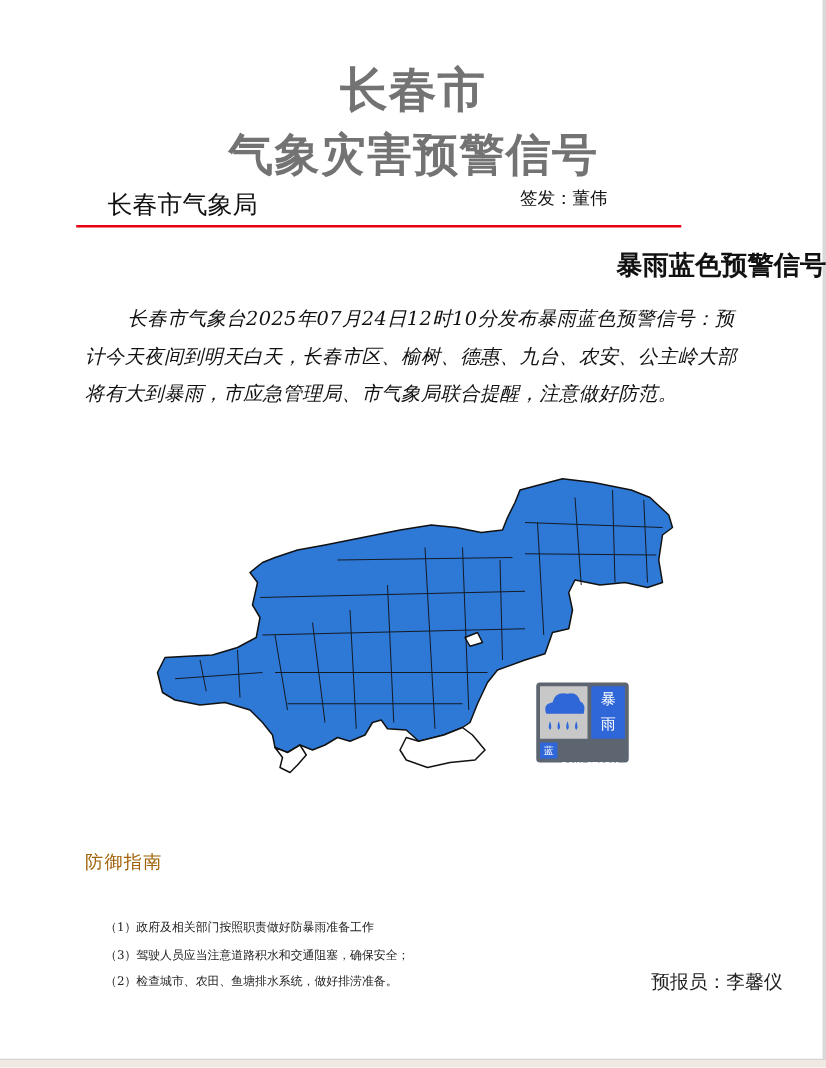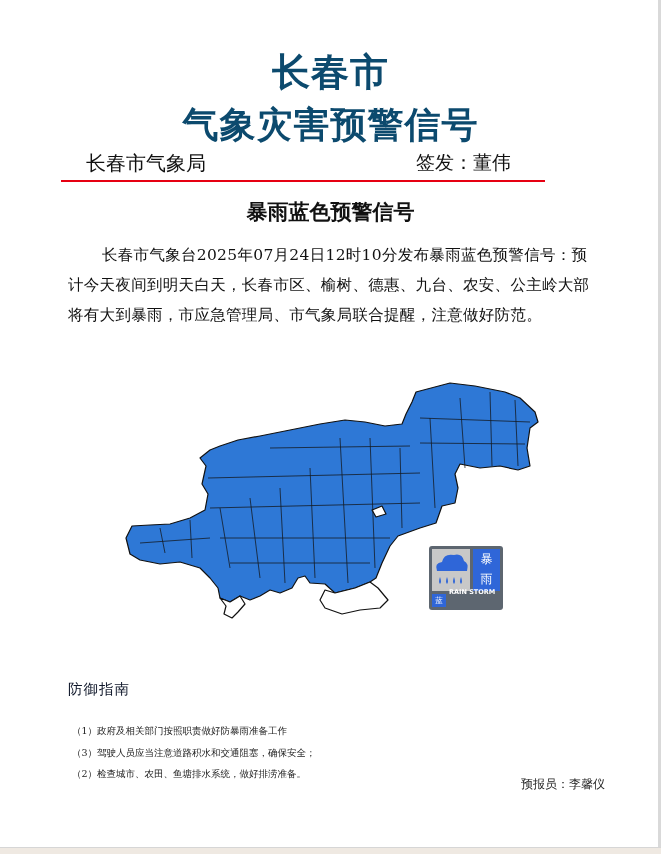--- a/index.html
+++ b/index.html
@@ -6,50 +6,50 @@
   body {
     width: 661px; height: 854px; position: relative; overflow: hidden;
     background: #ffffff;
     font-family: "DejaVu Serif", "Liberation Serif", serif;
     color: #111;
   }
   .page-edge { position: absolute; top: 0; right: 0; width: 3px; height: 848px; background: #d9d9d9; }
   .bottom-strip { position: absolute; left: 0; right: 0; bottom: 0; height: 6px; background: #efe9e2; border-top: 1px solid #d6d6d6; }
   .title-line1, .title-line2 {
     position: absolute; left: 0; right: 0; text-align: center;
-    color: #0c4a6e; font-family: "DejaVu Sans", "Liberation Sans", sans-serif; font-weight: bold;
+    color: #737373; font-family: "DejaVu Sans", "Liberation Sans", sans-serif; font-weight: bold;
     letter-spacing: 1px;
   }
   .title-line1 { top: 50px; font-size: 38px; line-height: 44px; }
   .title-line2 { top: 102px; font-size: 36px; line-height: 46px; }
   .issuer { position: absolute; left: 86px; top: 150px; font-size: 20px; }
-  .signer { position: absolute; left: 416px; top: 150px; font-size: 19px; }
+  .signer { position: absolute; left: 416px; top: 150px; font-size: 14px; }
   .red-rule { position: absolute; left: 61px; width: 484px; top: 180px; height: 2px; background: #e60012; }
   .subtitle {
-    position: absolute; left: 0; right: 0; top: 198px; text-align: center;
+    position: absolute; left: 0; right: 0; top: 198px; text-align: right;
     font-family: "DejaVu Sans", "Liberation Sans", sans-serif; font-weight: bold; font-size: 21px;
   }
   .body-text {
     position: absolute; left: 68px; width: 530px; top: 240px;
-    font-size: 15.5px; line-height: 30px; text-indent: 34px; letter-spacing: 0.3px;
+    font-size: 15.5px; line-height: 30px; text-indent: 34px; letter-spacing: 0.3px; font-style: italic;
   }
   .map { position: absolute; left: 120px; top: 378px; width: 430px; height: 245px; }
   .badge {
     position: absolute; left: 429px; top: 546px; width: 74px; height: 64px;
     background: #5d6670; border-radius: 3px;
   }
   .badge .cloud-box { position: absolute; left: 3px; top: 3px; width: 38px; height: 42px; background: #c8c8c8; }
   .badge .char-box { position: absolute; left: 44px; top: 3px; width: 27px; height: 42px; background: #2f66d8; color: #fff;
     font-family: "DejaVu Sans", sans-serif; font-size: 12px; line-height: 20px; text-align: center; }
   .badge .blue-sq { position: absolute; left: 3px; top: 48px; width: 14px; height: 13px; background: #2f66d8; color: #fff; font-size: 8px; line-height: 13px; text-align: center; font-family: "DejaVu Sans", sans-serif; }
-  .badge .rs { position: absolute; left: 20px; top: 40px; width: 52px; height: 13px; color: #fff; font-family: "DejaVu Sans", sans-serif; font-weight: bold; font-size: 6.5px; line-height: 13px; }
-  .guide-title { position: absolute; left: 68px; top: 680px; font-size: 14.5px; color: #0f172a; letter-spacing: 1px; }
-  .guide-list { position: absolute; left: 68px; top: 716px; margin: 4px; padding: 0; list-style: none; }
+  .badge .rs { position: absolute; left: 20px; top: 60px; width: 52px; height: 13px; color: #fff; font-family: "DejaVu Sans", sans-serif; font-weight: bold; font-size: 6.5px; line-height: 13px; }
+  .guide-title { position: absolute; left: 68px; top: 680px; font-size: 14.5px; color: #a16207; letter-spacing: 1px; }
+  .guide-list { position: absolute; left: 68px; top: 716px; margin: 16px; padding: 0; list-style: none; }
   .guide-list li { font-size: 9.5px; line-height: 21.5px; color: #222; }
-  .forecaster { position: absolute; left: 521px; top: 776px; font-size: 12px; color: #222; }
+  .forecaster { position: absolute; left: 521px; top: 776px; font-size: 15px; color: #222; }
 </style>
 </head>
 <body>
 
 <div class="page-edge"></div>
 
 <div class="title-line1">长春市</div>
 <div class="title-line2">气象灾害预警信号</div>
 
 <div class="issuer">长春市气象局</div>

